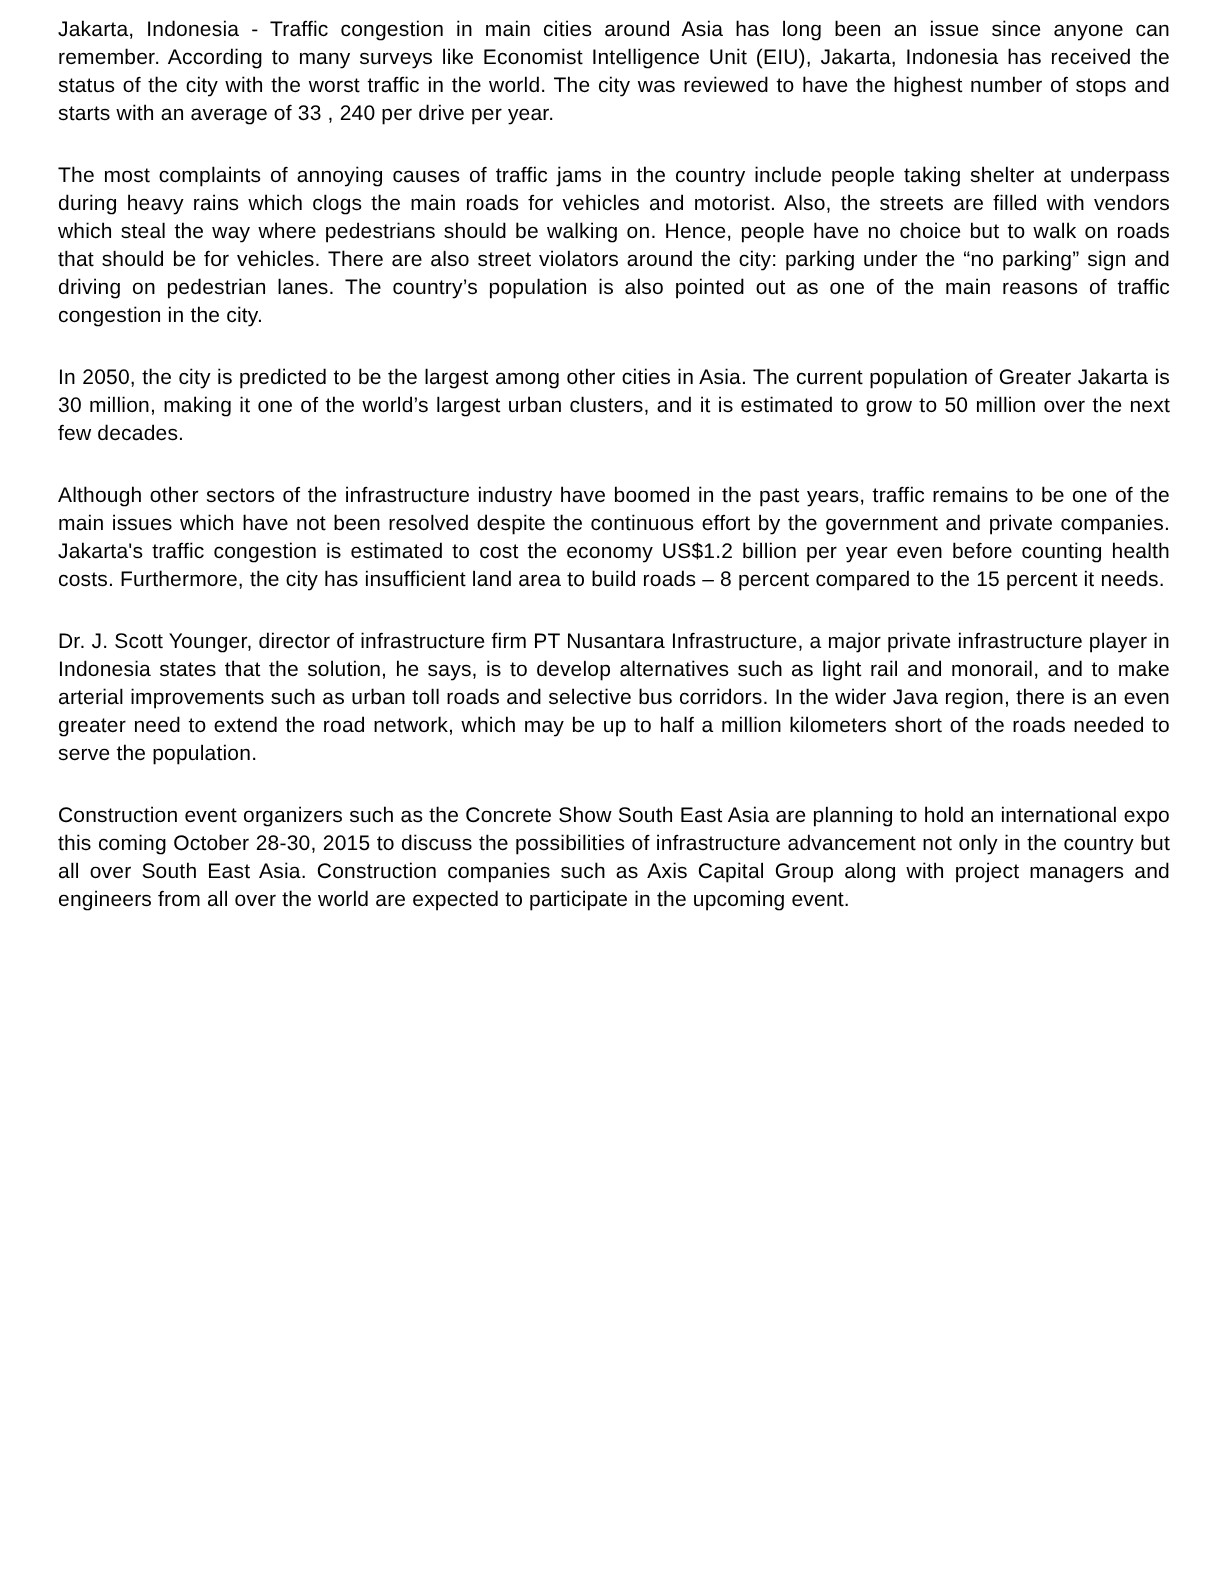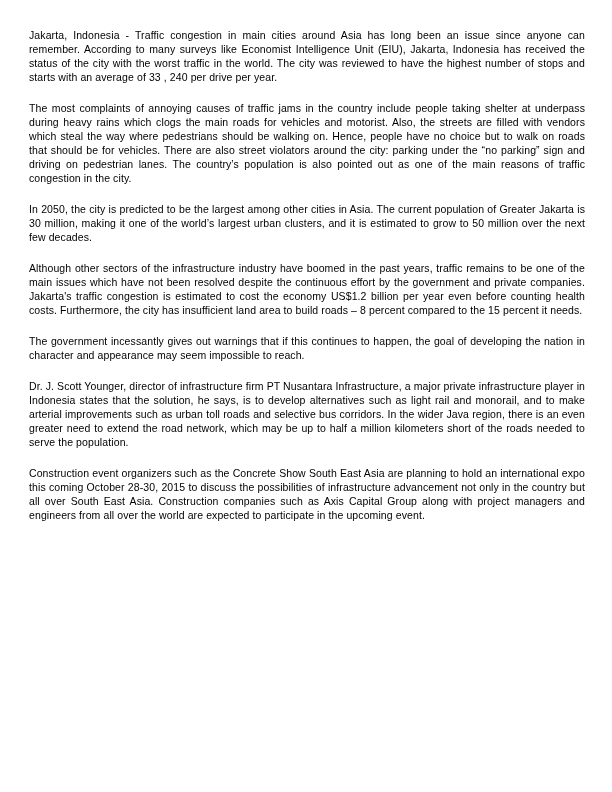--- a/index.html
+++ b/index.html
@@ -7,37 +7,36 @@
     padding: 0;
     background: #ffffff;
   }
   .page {
     position: relative;
     width: 612px;
     height: 668px;
     margin: 0 auto;
     background: #ffffff;
     box-sizing: border-box;
-    padding: 28px 27px 0 29px;
+    padding: 8px 27px 0 29px;
     overflow: hidden;
     font-family: "Liberation Sans", "DejaVu Sans", sans-serif;
     font-size: 10.5px;
     line-height: 14px;
     color: #000000;
   }
   .page p {
     margin: 0 0 17px 0;
     text-align: justify;
     letter-spacing: 0.1px;
   }
 </style>
 </head>
 <body>
 
 <div class="page">
   <p>Jakarta, Indonesia - Traffic congestion in main cities around Asia has long been an issue since anyone can remember. According to many surveys like Economist Intelligence Unit (EIU), Jakarta, Indonesia has received the status of the city with the worst traffic in the world. The city was reviewed to have the highest number of stops and starts with an average of 33 , 240 per drive per year.</p>
   <p>The most complaints of annoying causes of traffic jams in the country include people taking shelter at underpass during heavy rains which clogs the main roads for vehicles and motorist. Also, the streets are filled with vendors which steal the way where pedestrians should be walking on. Hence, people have no choice but to walk on roads that should be for vehicles. There are also street violators around the city: parking under the “no parking” sign and driving on pedestrian lanes. The country’s population is also pointed out as one of the main reasons of traffic congestion in the city.</p>
   <p>In 2050, the city is predicted to be the largest among other cities in Asia. The current population of Greater Jakarta is 30 million, making it one of the world’s largest urban clusters, and it is estimated to grow to 50 million over the next few decades.</p>
   <p>Although other sectors of the infrastructure industry have boomed in the past years, traffic remains to be one of the main issues which have not been resolved despite the continuous effort by the government and private companies. Jakarta's traffic congestion is estimated to cost the economy US$1.2 billion per year even before counting health costs. Furthermore, the city has insufficient land area to build roads – 8 percent compared to the 15 percent it needs.</p>
-  <p>The government incessantly gives out warnings that if this continues to happen, the goal of developing the nation in character and appearance may seem impossible to reach.</p>
   <p>Dr. J. Scott Younger, director of infrastructure firm PT Nusantara Infrastructure, a major private infrastructure player in Indonesia states that the solution, he says, is to develop alternatives such as light rail and monorail, and to make arterial improvements such as urban toll roads and selective bus corridors. In the wider Java region, there is an even greater need to extend the road network, which may be up to half a million kilometers short of the roads needed to serve the population.</p>
   <p>Construction event organizers such as the Concrete Show South East Asia are planning to hold an international expo this coming October 28-30, 2015 to discuss the possibilities of infrastructure advancement not only in the country but all over South East Asia. Construction companies such as Axis Capital Group along with project managers and engineers from all over the world are expected to participate in the upcoming event.</p>
 </div>
 
 </body></html>

